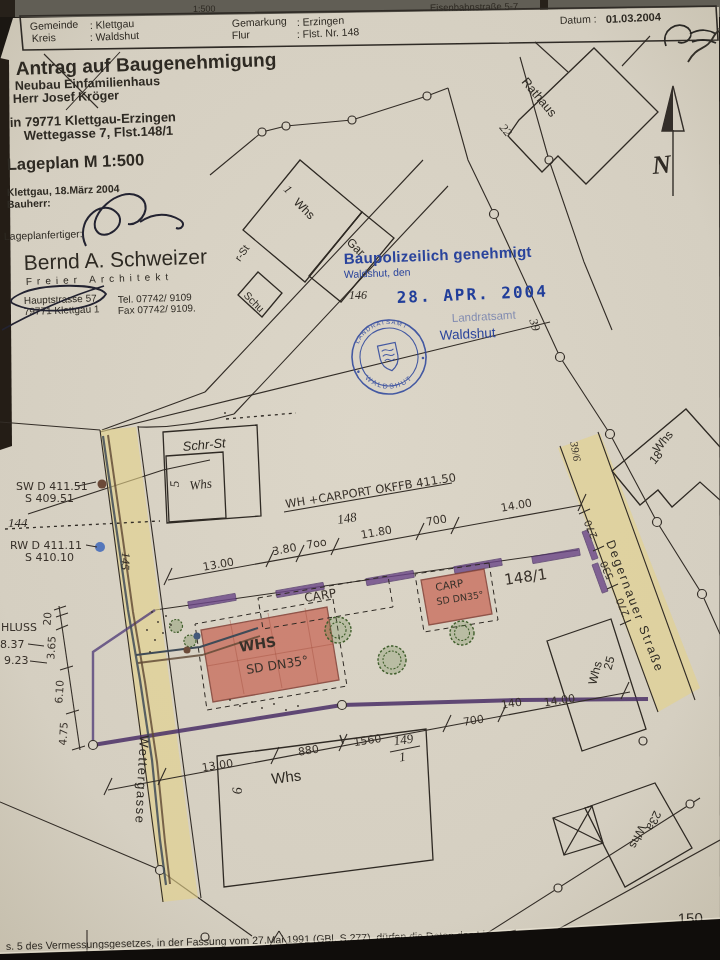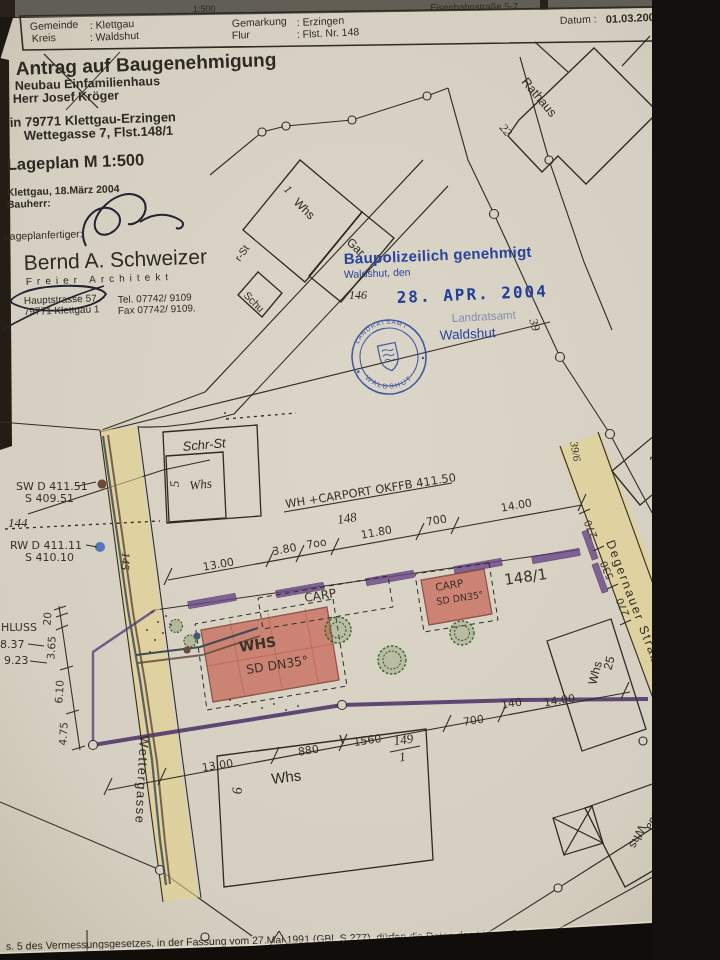--- a/index.html
+++ b/index.html
@@ -1,16 +1,16 @@
 <!DOCTYPE html>
 <html><head>
 <meta charset="utf-8">
 <style>
   html,body{margin:0;padding:0;background:#14100d;}
-  #stage{position:relative;width:652px;height:960px;overflow:hidden;background:#ffffff;}
+  #stage{position:relative;width:720px;height:960px;overflow:hidden;background:#ffffff;}
   svg{display:block;}
   .t-print{font-family:"Liberation Sans",sans-serif;fill:#2e2a23;}
   .t-hand{font-family:"DejaVu Sans",sans-serif;fill:#38312a;}
   .t-serif{font-family:"Liberation Serif",serif;font-style:italic;fill:#2f2a24;}
   .t-stamp{font-family:"Liberation Sans",sans-serif;fill:#2a449c;}
   .t-stampdate{font-family:"DejaVu Sans Mono",monospace;fill:#213e9a;font-weight:700;}
 </style>
 </head>
 <body>
 

